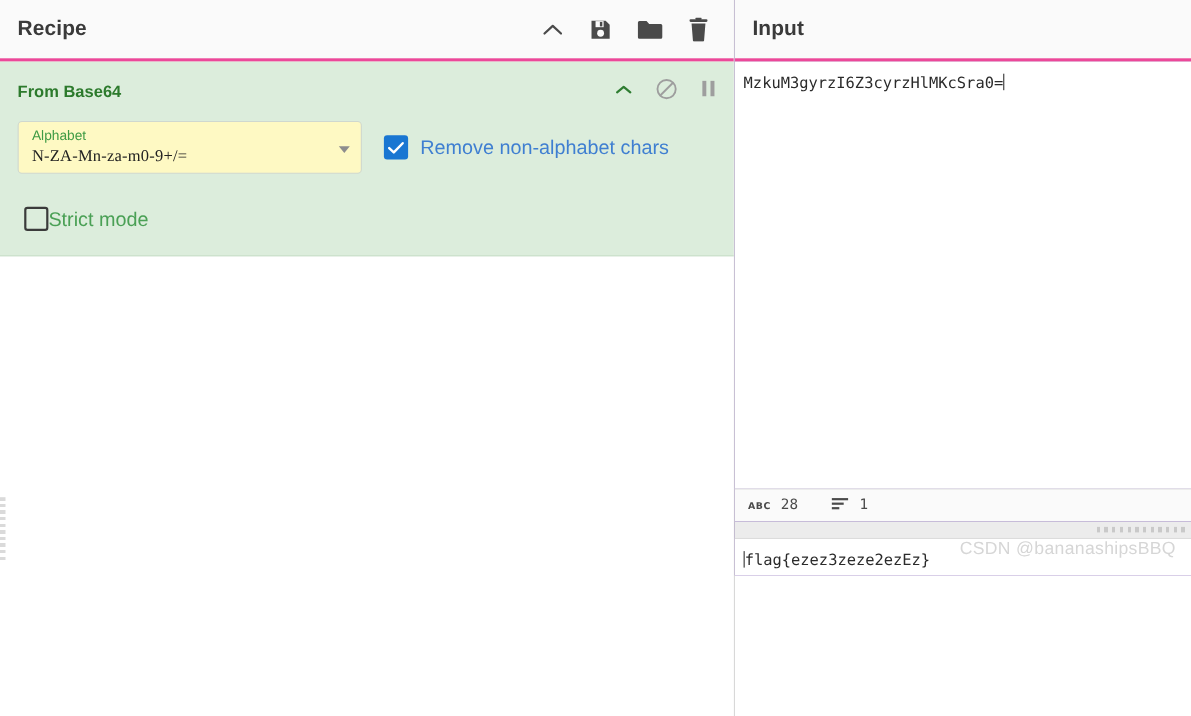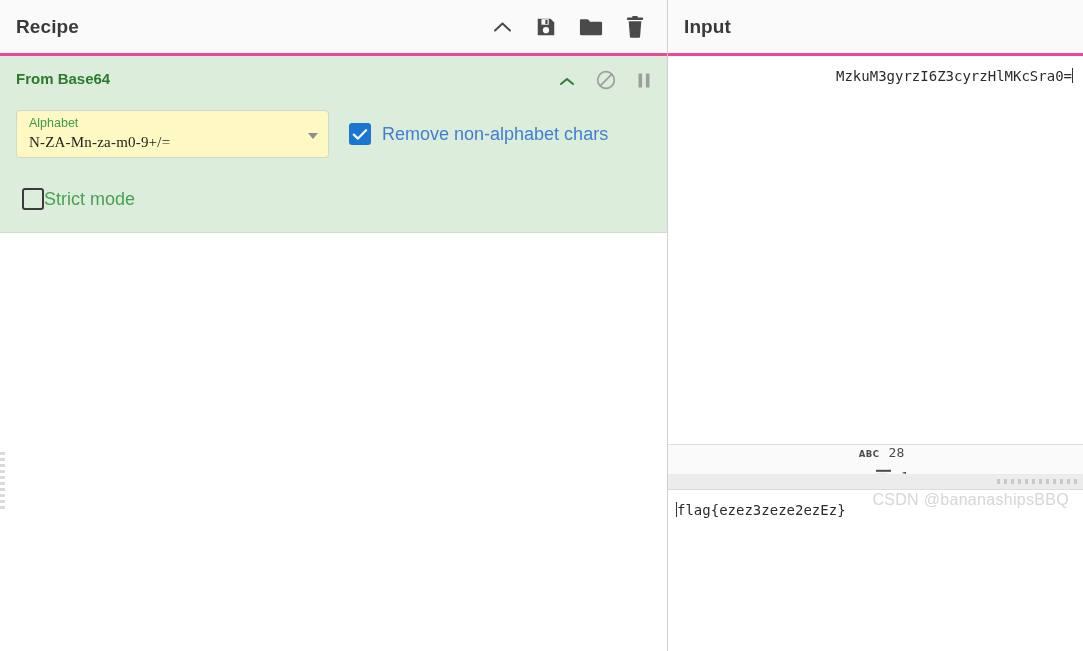--- a/index.html
+++ b/index.html
@@ -61,21 +61,21 @@
 
   
   .operation {
     background: #dceddc;
     border-bottom: 1px solid #cadfca;
     padding: 14px 16px 22px 16px;
     position: relative;
   }
   .op-head {
     display: flex;
-    align-items: flex-start;
+    align-items: center;
     height: 26px;
     margin-bottom: 14px;
   }
   .op-name {
     font-size: 15px;
     font-weight: bold;
     color: #2c7a2c;
   }
   .op-icons {
     margin-left: auto;
@@ -193,21 +193,20 @@
     word-break: break-all;
   }
 
   .input-area {
     height: 388px;
     padding: 11px 10px 0 8px;
     background: #fff;
     position: relative;
     overflow: hidden;
     cursor: text;
-    text-align: right;
   }
   .caret-after {
     display: inline-block;
     width: 1px;
     height: 15px;
     background: #333;
     vertical-align: -2px;
     margin-left: 0px;
   }
 
@@ -215,21 +214,20 @@
     height: 30px;
     border-top: 1px solid #dedede;
     background: #fafafa;
     display: flex;
     align-items: center;
     padding-left: 12px;
     gap: 9px;
     font-size: 13px;
     color: #4a4a4a;
     font-family: "DejaVu Sans Mono", monospace;
-    flex-direction: column;
   }
   .status-item { display: flex; align-items: center; gap: 9px; }
   .status-item + .status-item { margin-left: 22px; }
   .abc-glyph {
     font-family: "DejaVu Sans", sans-serif;
     font-size: 8.5px;
     font-weight: bold;
     letter-spacing: .5px;
     color: #4a4a4a;
     position: relative;

